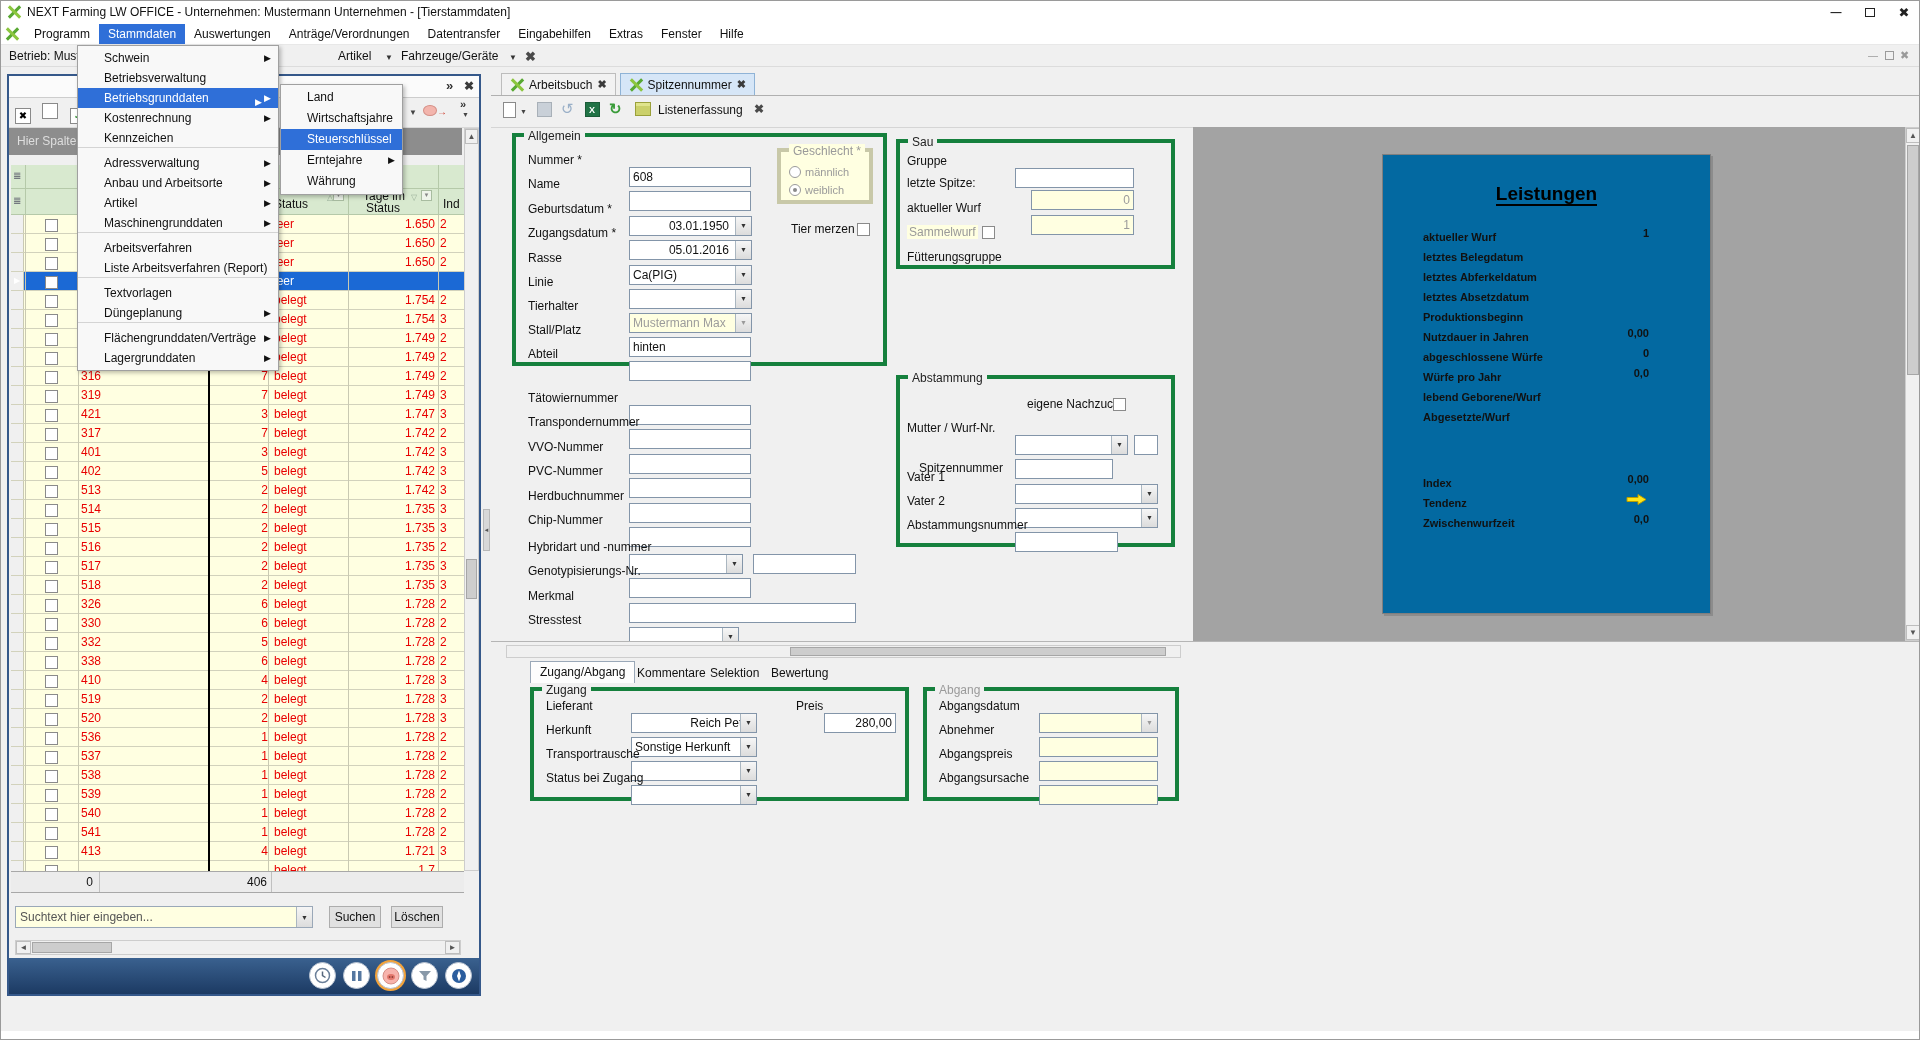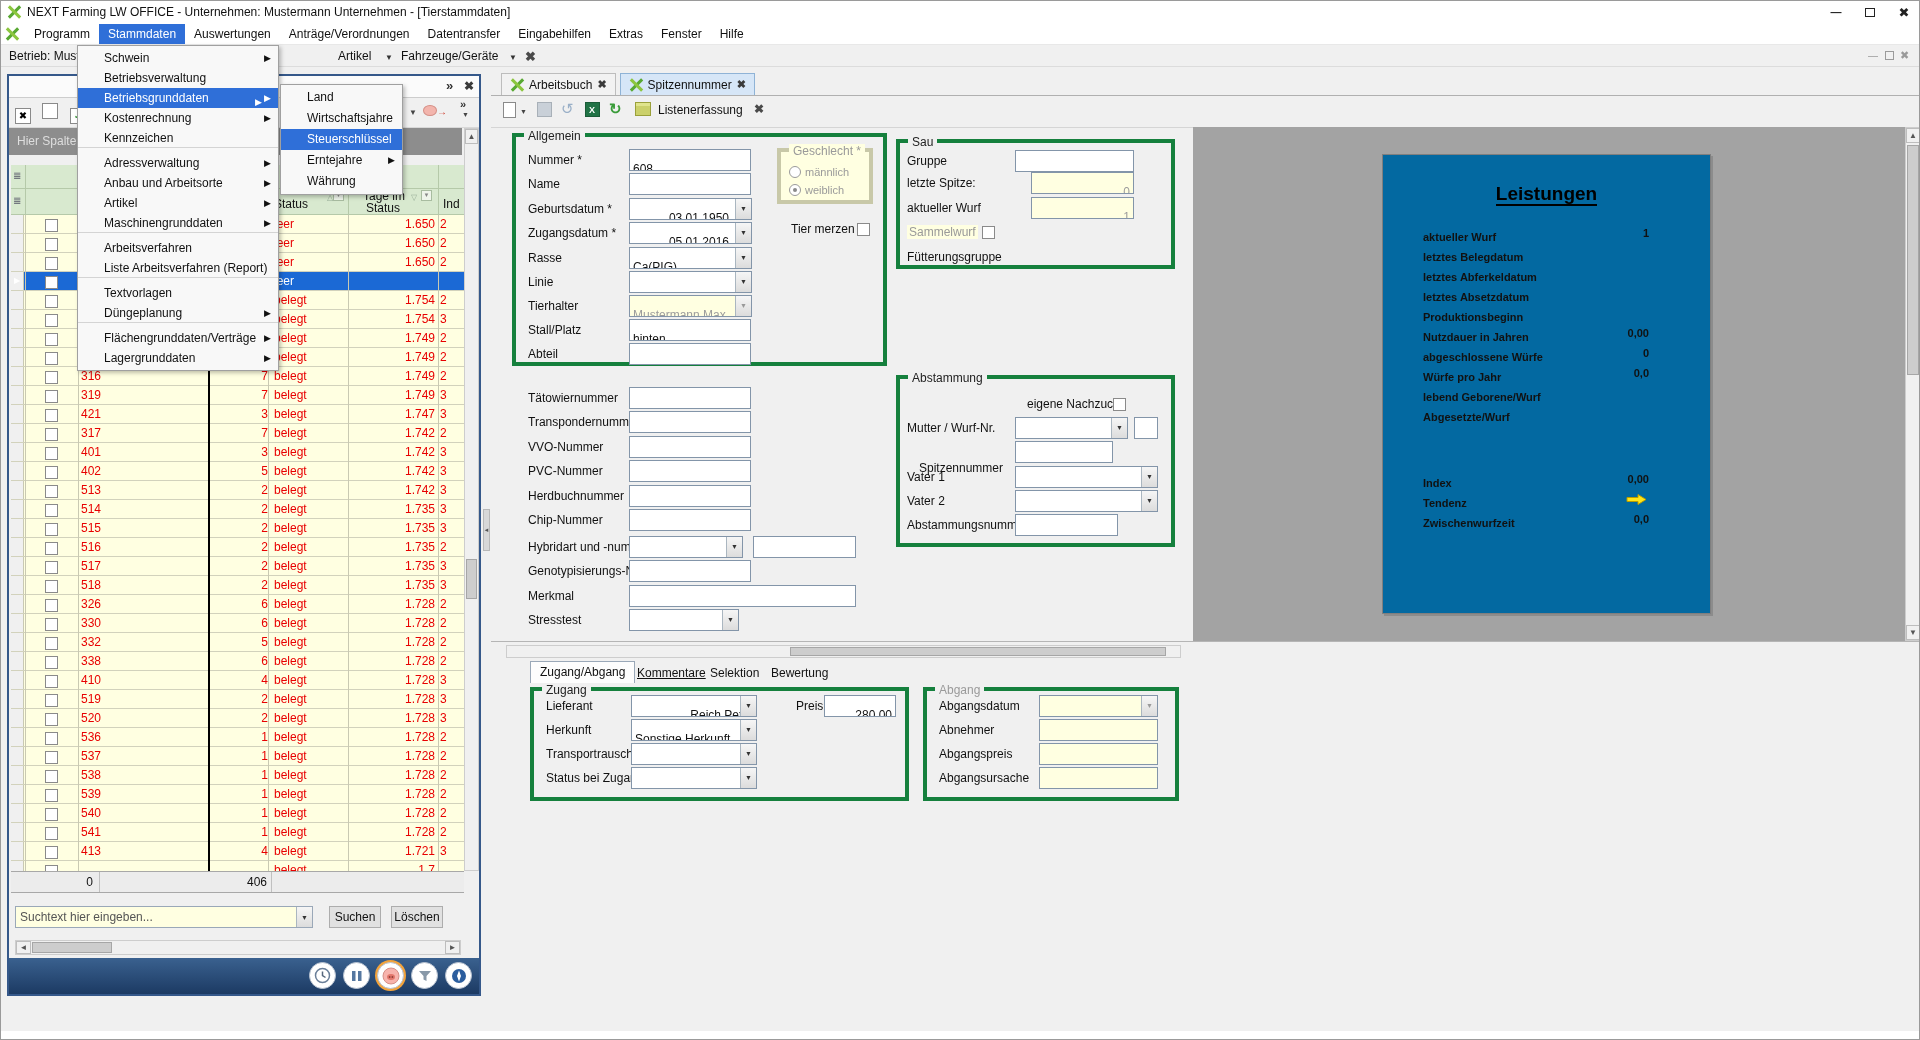--- a/index.html
+++ b/index.html
@@ -43,21 +43,21 @@
   .cs{left:263px;width:72px;}
   .cg{left:337px;width:87px;text-align:right;padding-left:42px;}
   .ci{left:429px;width:20px;}
   .cb{display:inline-block;width:13px;height:13px;background:#fff;border:1px solid #8a8a8a;vertical-align:middle;margin-top:2px;}
   
   .sb{background:#f0f0f0;border:1px solid #cdcdcd;}
   .sb-btn{position:absolute;background:#f0f0f0;border:1px solid #bdbdbd;color:#555;font-size:8px;display:flex;align-items:center;justify-content:center;}
   .sb-thumb{position:absolute;background:#cdcdcd;border:1px solid #a6a6a6;}
   
   .btn{background:#e1e1e1;border:1px solid #adadad;font-size:12px;color:#111;display:flex;align-items:center;justify-content:center;}
-  .inp{position:absolute;background:#fff;border:1px solid #8395a9;font-size:12px;color:#111;line-height:18px;padding:10px 3px;height:20px;overflow:hidden;white-space:nowrap;}
+  .inp{position:absolute;background:#fff;border:1px solid #8395a9;font-size:12px;color:#111;line-height:18px;padding:0 3px;height:20px;overflow:hidden;white-space:nowrap;margin-top:18px;}
   .inp.yellow{background:#ffffe1;color:#9c9c9c;}
   .combo .dd{position:absolute;right:0;top:0;bottom:0;width:16px;background:linear-gradient(#f6f6f6,#dcdcdc);border-left:1px solid #aab6c0;color:#333;font-size:7px;display:flex;align-items:center;justify-content:center;}
   .grp{position:absolute;border:4px solid #15803d;padding-left:28px;}
   .grp>.glabel{position:absolute;top:-8px;left:8px;background:#f0f0f0;padding:0 4px;font-size:12px;color:#222;}
   .flabel{position:absolute;font-size:12px;color:#111;white-space:nowrap;}
   .rad{display:inline-block;width:12px;height:12px;border-radius:50%;border:1px solid #9a9a9a;background:#fff;position:relative;vertical-align:-2px;}
   .rad.on::after{content:"";position:absolute;left:3px;top:3px;width:4px;height:4px;border-radius:50%;background:#8a8a8a;}
   
   .tab{display:flex;align-items:center;gap:5px;padding:0 8px;height:22px;font-size:12px;color:#111;background:#f2f2f2;border:1px solid #bdbdbd;border-bottom:none;}
   .tab.active{background:#d6e6f7;border-color:#8fb3d6;}
@@ -847,21 +847,21 @@
   </div>
 
   <div class="abs" style="left:490px;top:640px;width:1430px;height:18px;background:#f0f0f0;border-top:1px solid #b5b5b5;">
     <div class="abs sb" style="left:15px;top:3px;width:675px;height:13px;">
       <span class="sb-thumb" style="left:283px;top:1px;width:376px;height:9px;"></span>
     </div>
   </div>
 
   <div class="abs" style="left:529px;top:660px;width:900px;height:23px;">
     <span class="btab active" style="left:0px;top:0px;">Zugang/Abgang</span>
-    <span class="btab" style="left:98px;top:2px;text-decoration:underline;">Kommentare</span>
+    <span class="btab" style="left:98px;top:2px;">Kommentare</span>
     <span class="btab" style="left:171px;top:2px;">Selektion</span>
     <span class="btab" style="left:232px;top:2px;">Bewertung</span>
   </div>
 
   <div class="grp" style="left:529px;top:686px;width:379px;height:114px;">
     <span class="glabel">Zugang</span>
   </div>
   <span class="flabel" style="left:545px;top:698px;">Lieferant</span>
   <div class="inp combo" style="left:630px;top:694px;width:126px;text-align:right;"><span>Reich Peter</span><span class="dd">▼</span></div>
   <span class="flabel" style="left:795px;top:698px;">Preis</span>

